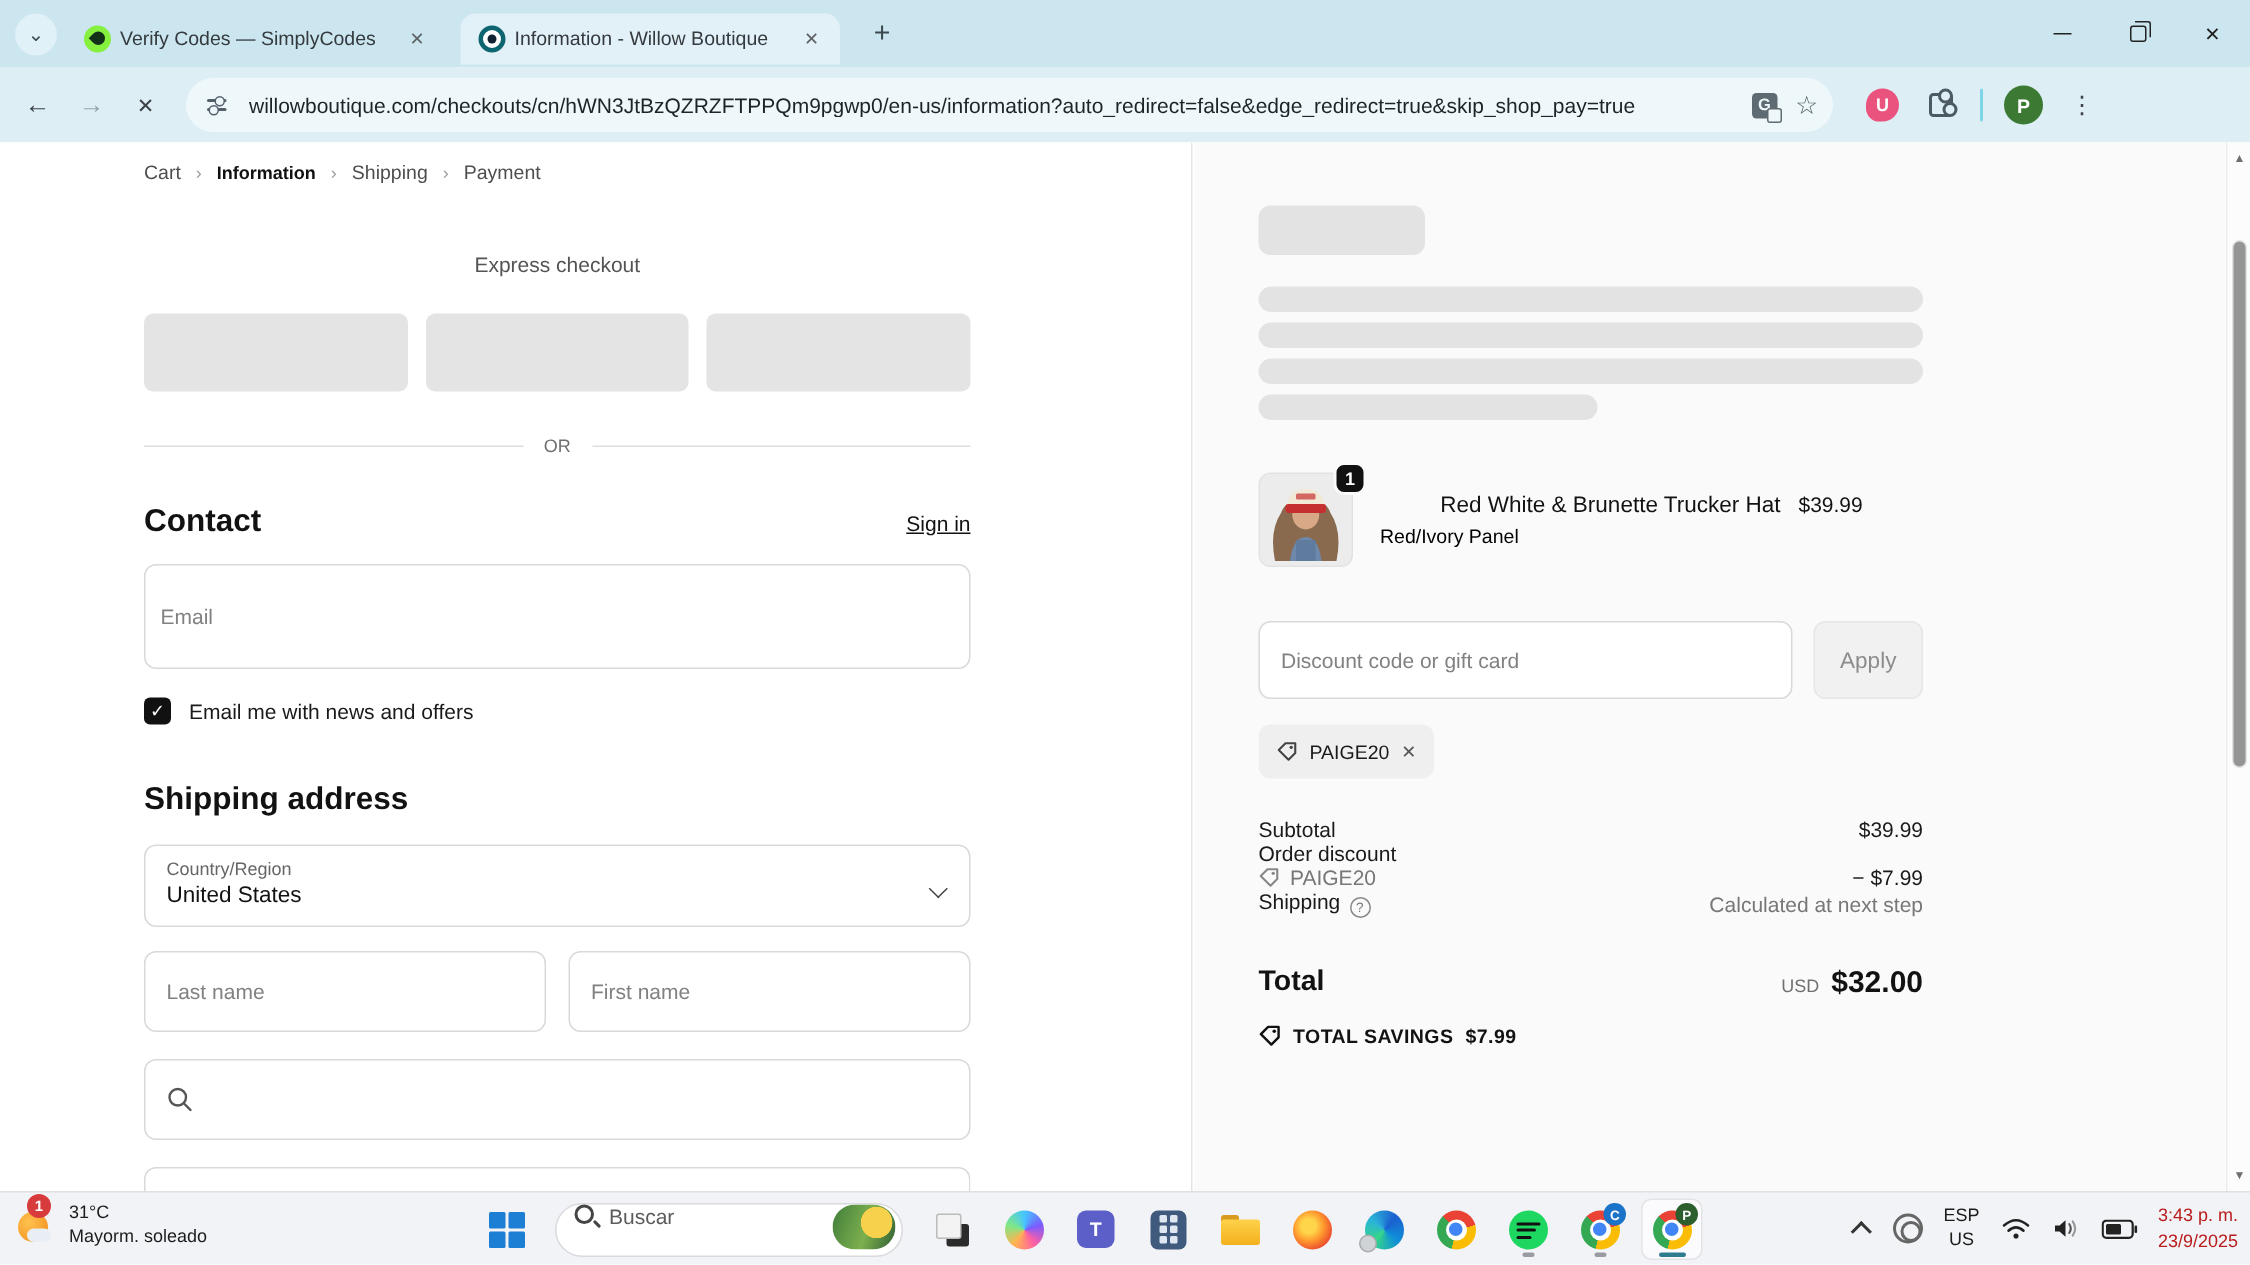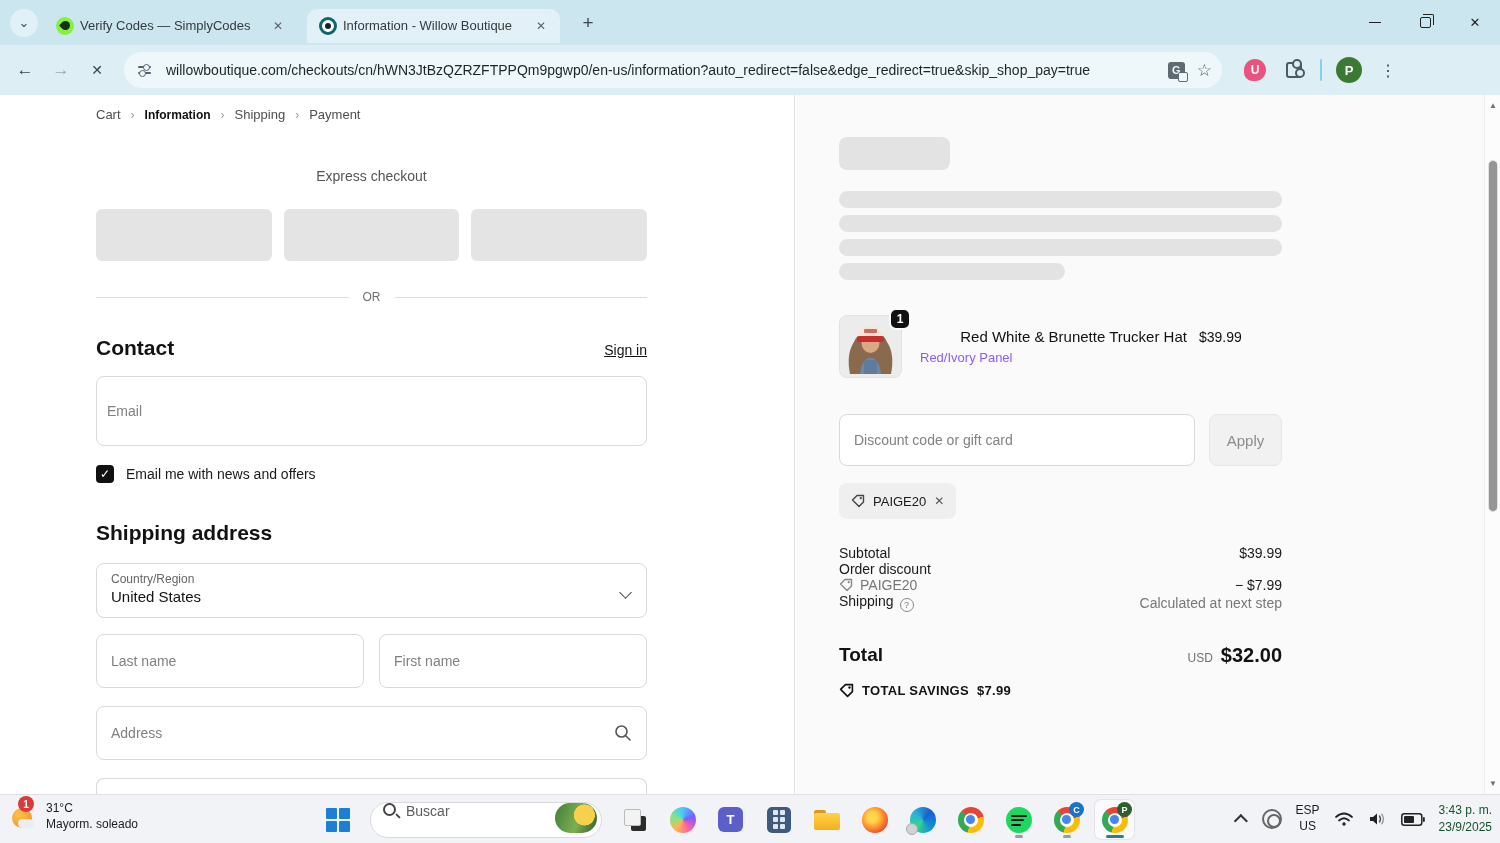--- a/index.html
+++ b/index.html
@@ -85,21 +85,21 @@
   .sk-title { width:111px; height:33px; border-radius:8px; }
   .sk-bar { height:17px; border-radius:9px; margin-top:7px; }
   .sk-b1 { width:443px; margin-top:21px; } .sk-b2 { width:443px; } .sk-b3 { width:443px; } .sk-b4 { width:226px; }
   .prod { display:flex; align-items:center; margin-top:35px; }
   .thumb { width:63px; height:63px; border-radius:8px; border:1px solid #e2e2e2; background:#ededed; position:relative; flex:none; overflow:visible; }
   .badge { position:absolute; top:-8px; right:-10px; width:22px; height:22px; background:#111; border:2px solid #fafafa; border-radius:7px; color:#fff; font-size:12px; font-weight:700; display:flex; align-items:center; justify-content:center; }
   .prod-txt { flex:1; margin-left:18px; }
   .prod-name-row { display:flex; justify-content:center; align-items:baseline; }
   .prod-name { font-size:15px; color:#121212; }
   .prod-price { font-size:14px; color:#121212; margin-left:12px; }
-  .prod-var { font-size:13px; color:#8b5cf6; margin-top:5px; }
+  .prod-var { font-size:13px; color:#000000; margin-top:5px; }
   .disc-row { display:flex; gap:14px; margin-top:36px; }
   .disc-input { flex:1; height:52px; display:flex; align-items:center; padding:0 14px; font-size:14px; color:#818181; }
   .apply { width:73px; height:52px; background:#f1f1f1; border:1px solid #e6e6e6; border-radius:8px; color:#8c8c8c; font-size:15px; display:flex; align-items:center; justify-content:center; }
   .chip { display:inline-flex; align-items:center; gap:8px; margin-top:17px; background:#efefef; border-radius:8px; height:36px; padding:0 12px; font-size:13px; color:#1a1a1a; }
   .chip .x { color:#555; font-size:12px; }
   .rows { margin-top:26px; }
   .row { display:flex; justify-content:space-between; align-items:center; font-size:14px; color:#1a1a1a; }
   .row + .row { margin-top:0; }
   .muted { color:#777; }
   .r-sub { margin-top:8px; }
@@ -159,21 +159,21 @@
   .spotify i { position:absolute; left:5px; height:2.4px; background:#111; border-radius:2px; }
   .spotify i:nth-child(1){ top:8px; width:16px; } .spotify i:nth-child(2){ top:12.5px; width:13px; } .spotify i:nth-child(3){ top:17px; width:10px; }
   .cbadge { position:absolute; top:2px; right:2px; width:15px; height:15px; border-radius:50%; color:#fff; font-size:9px; font-weight:700; display:flex; align-items:center; justify-content:center; }
   .cbadge.blue { background:#1a73c8; }
   .cbadge.green { background:#2c5e2e; }
   .tray { position:absolute; right:8px; top:0; height:48px; display:flex; align-items:center; gap:14px; }
   .tray .chevup { width:10px; height:10px; border-left:2px solid #333; border-top:2px solid #333; transform:rotate(45deg) translateY(3px); }
   .circles { width:20px; height:20px; border:2px solid #666; border-radius:50%; position:relative; }
   .circles::after { content:""; position:absolute; left:3px; top:3px; width:10px; height:10px; border:2px solid #666; border-radius:50%; }
   .lang { font-size:12px; color:#1c1c1c; text-align:center; line-height:1.3; }
-  .clock { font-size:12px; color:#14532d; line-height:1.4; }
+  .clock { font-size:12px; color:#b91c1c; text-align:right; line-height:1.4; }
 </style>
 </head>
 <body>
 
 <div class="tabstrip">
   <div class="tab-search">⌄</div>
   <div class="tab inactive" style="margin-left:6px;">
     <span class="fav simplycodes"></span>
     <span class="title">Verify Codes — SimplyCodes</span>
     <span class="close">✕</span>
@@ -262,21 +262,20 @@
       </div>
       <div class="names">
         <div class="field">
           <span>Last name</span>
         </div>
         <div class="field">
           <span>First name</span>
         </div>
       </div>
       <div class="field addr">
-        <span class="ph">Address</span>
         <svg width="18" height="18" viewBox="0 0 18 18">
           <circle cx="7.5" cy="7.5" r="5.5" fill="none" stroke="#555" stroke-width="1.6"></circle>
           <line x1="12" y1="12" x2="16" y2="16" stroke="#555" stroke-width="1.6" stroke-linecap="round"></line>
         </svg>
       </div>
       <div class="field partial"></div>
     </div>
   </div>
 
   <div class="summary">

